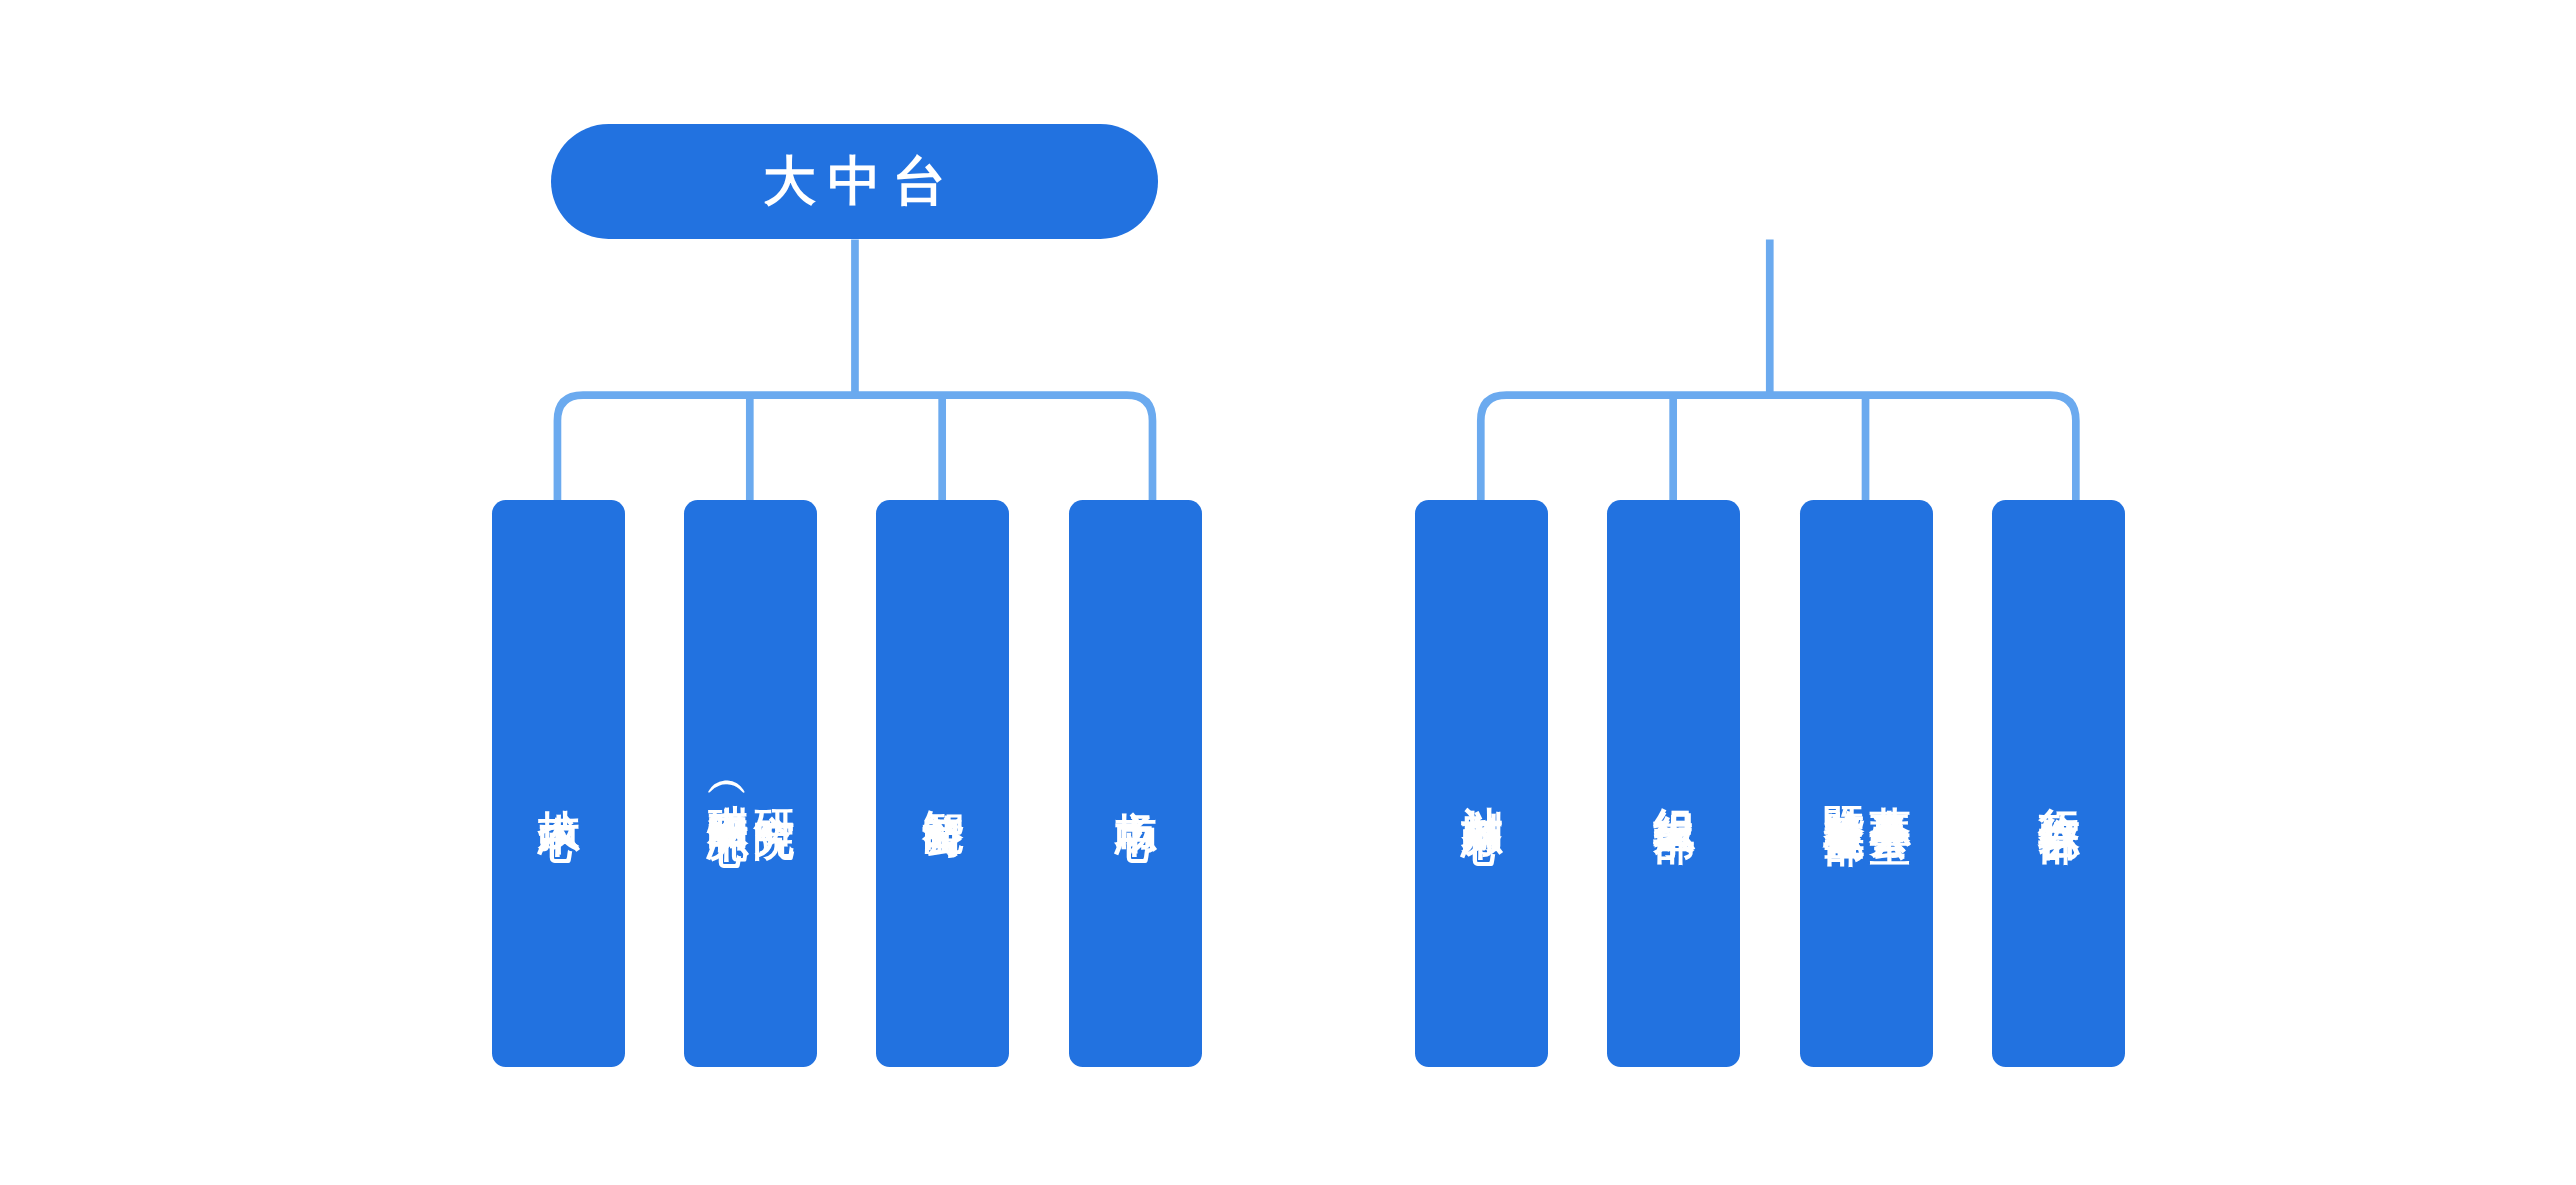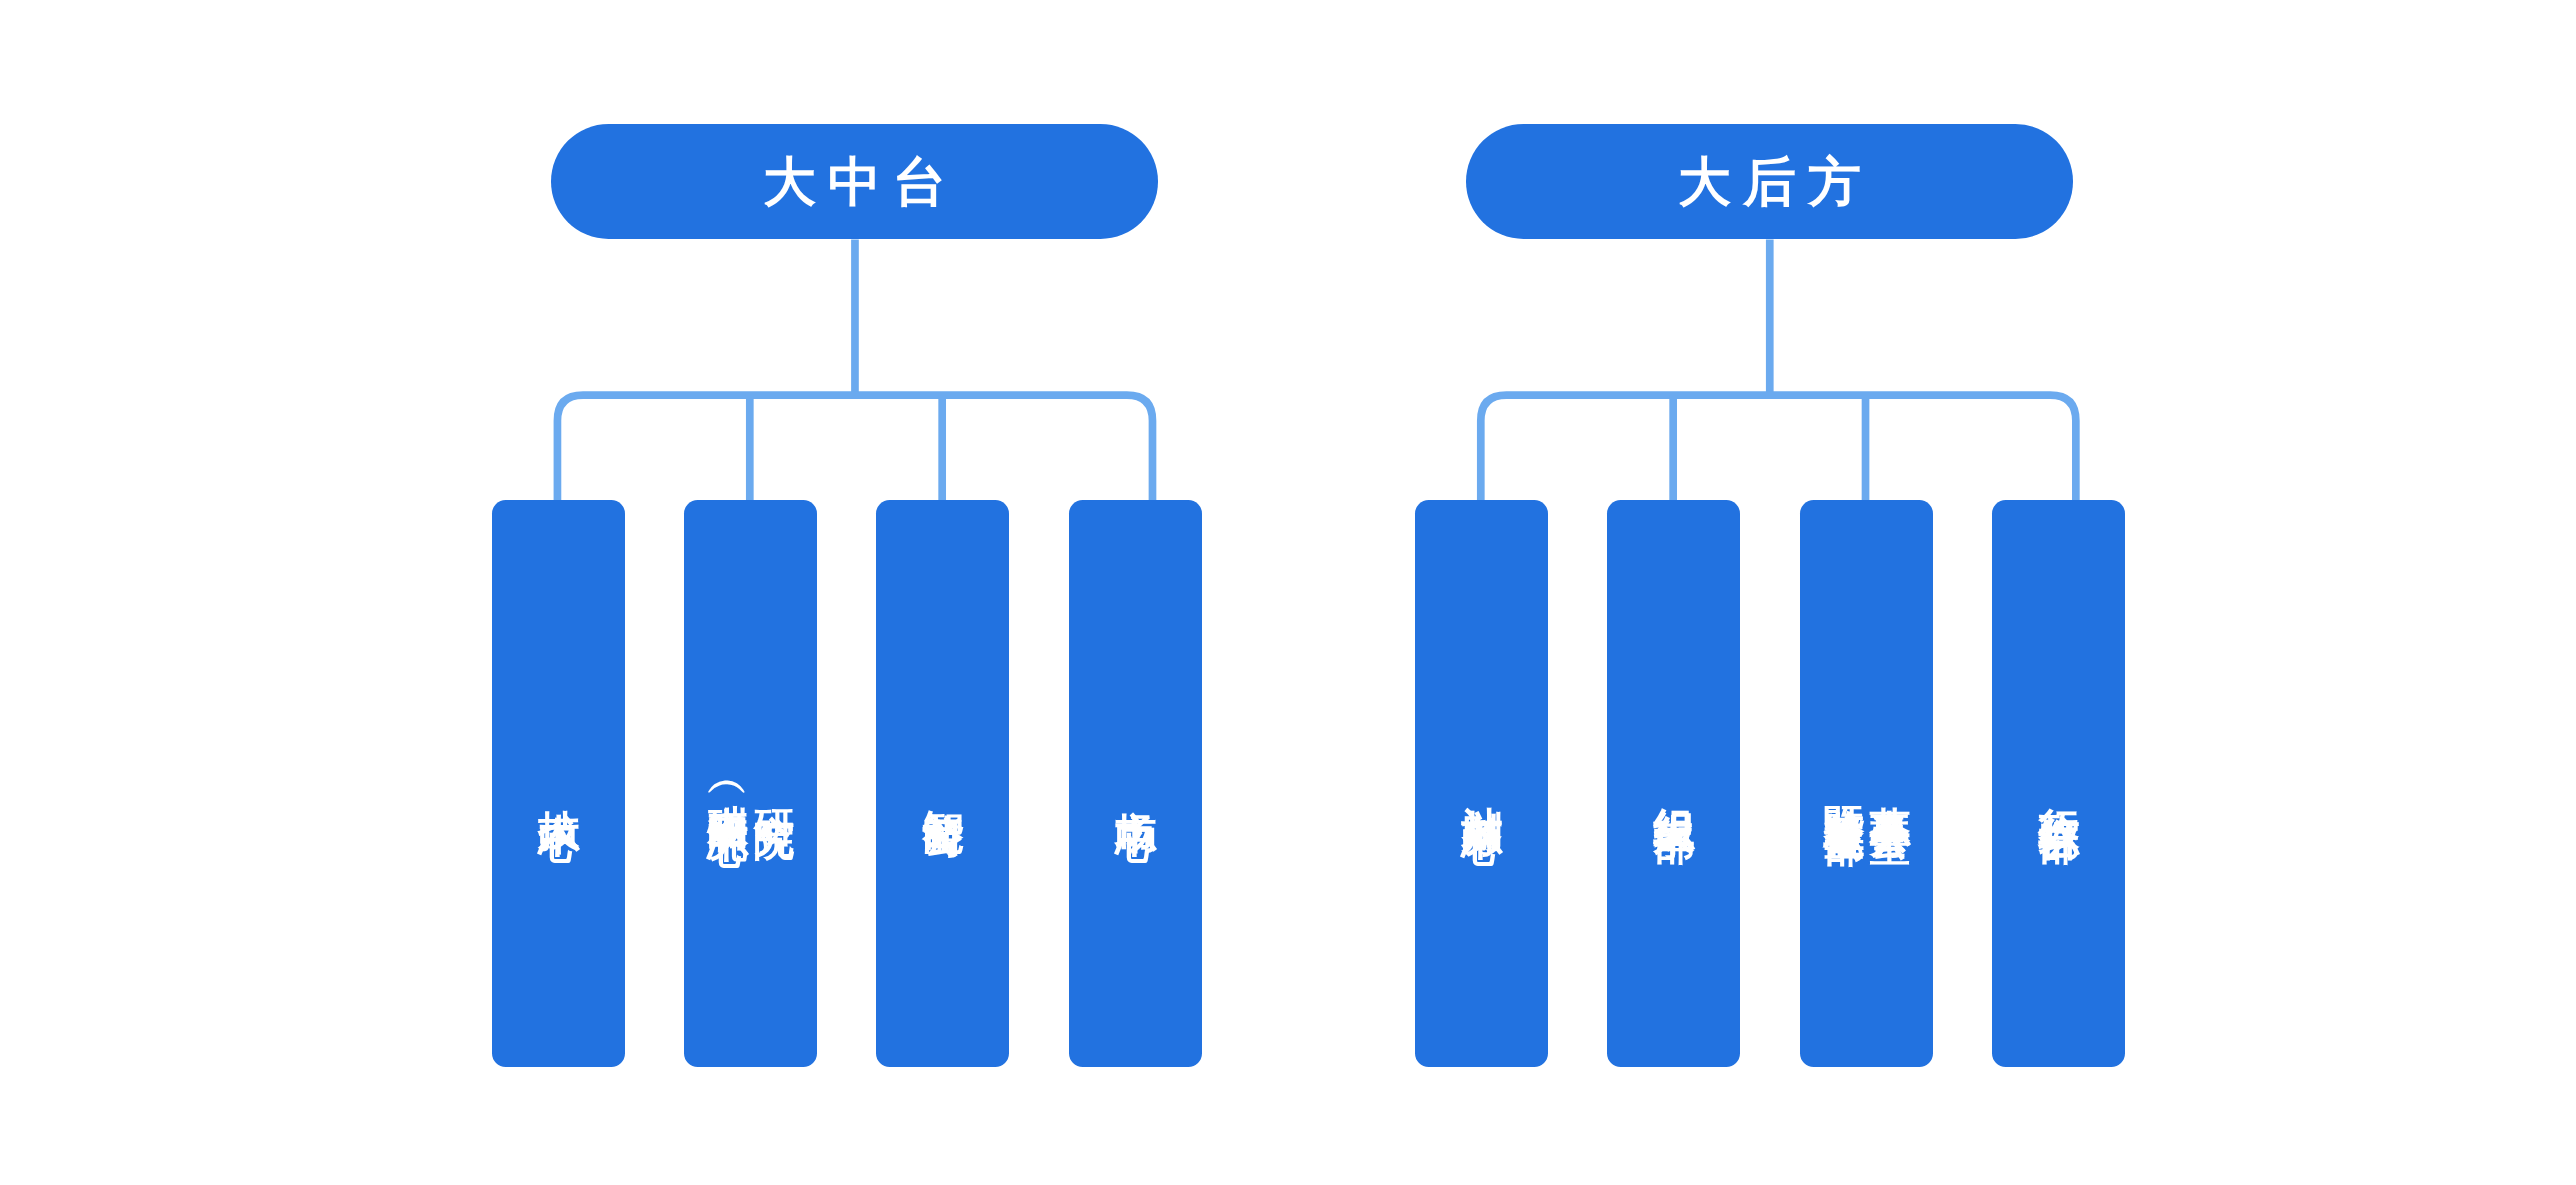--- a/index.html
+++ b/index.html
@@ -97,44 +97,41 @@
     </g>
 
     <g fill="none" stroke="#6BAAEF" stroke-width="9" stroke-linecap="butt">
       <line x1="2070" y1="280" x2="2070" y2="462"></line>
       <path d="M 1732 585 L 1732 492 Q 1732 462 1762 462 L 2398 462 Q 2428 462 2428 492 L 2428 585"></path>
       <line x1="1957" y1="462" x2="1957" y2="585"></line>
       <line x1="2182" y1="462" x2="2182" y2="585"></line>
     </g>
   </svg>
 
-  <div class="group-pill" style="left:551px; top:124px; width:607px; height:115px;">
+  <div class="group-pill" style="left:551px; top:124px; width:607px; height:115px;font-family:Liberation Serif, serif;">
     <span class="pill-label">大中台</span>
   </div>
 
   <div class="node-box" style="left:492px; top:500px; width:133px; height:567px;">
     <span class="node-text single">技术中心</span>
   </div>
 
   <div class="node-box" style="left:684px; top:500px; width:133px; height:567px;">
     <span class="node-text">（碳中和研究中心）</span>
     <span class="node-text">研究院</span>
   </div>
 
   <div class="node-box" style="left:876px; top:500px; width:133px; height:567px;">
     <span class="node-text single">智能公司</span>
   </div>
 
   <div class="node-box" style="left:1069px; top:500px; width:133px; height:567px;">
     <span class="node-text single">市场中心</span>
   </div>
 
-  <div class="group-pill" style="left:1466px; top:124px; width:607px; height:115px;">
-    <span class="pill-label">大后方</span>
-  </div>
 
   <div class="node-box" style="left:1415px; top:500px; width:133px; height:567px;">
     <span class="node-text single">计划财务中心</span>
   </div>
 
   <div class="node-box" style="left:1607px; top:500px; width:133px; height:567px;">
     <span class="node-text single">组织人事部</span>
   </div>
 
   <div class="node-box" style="left:1800px; top:500px; width:133px; height:567px;">

